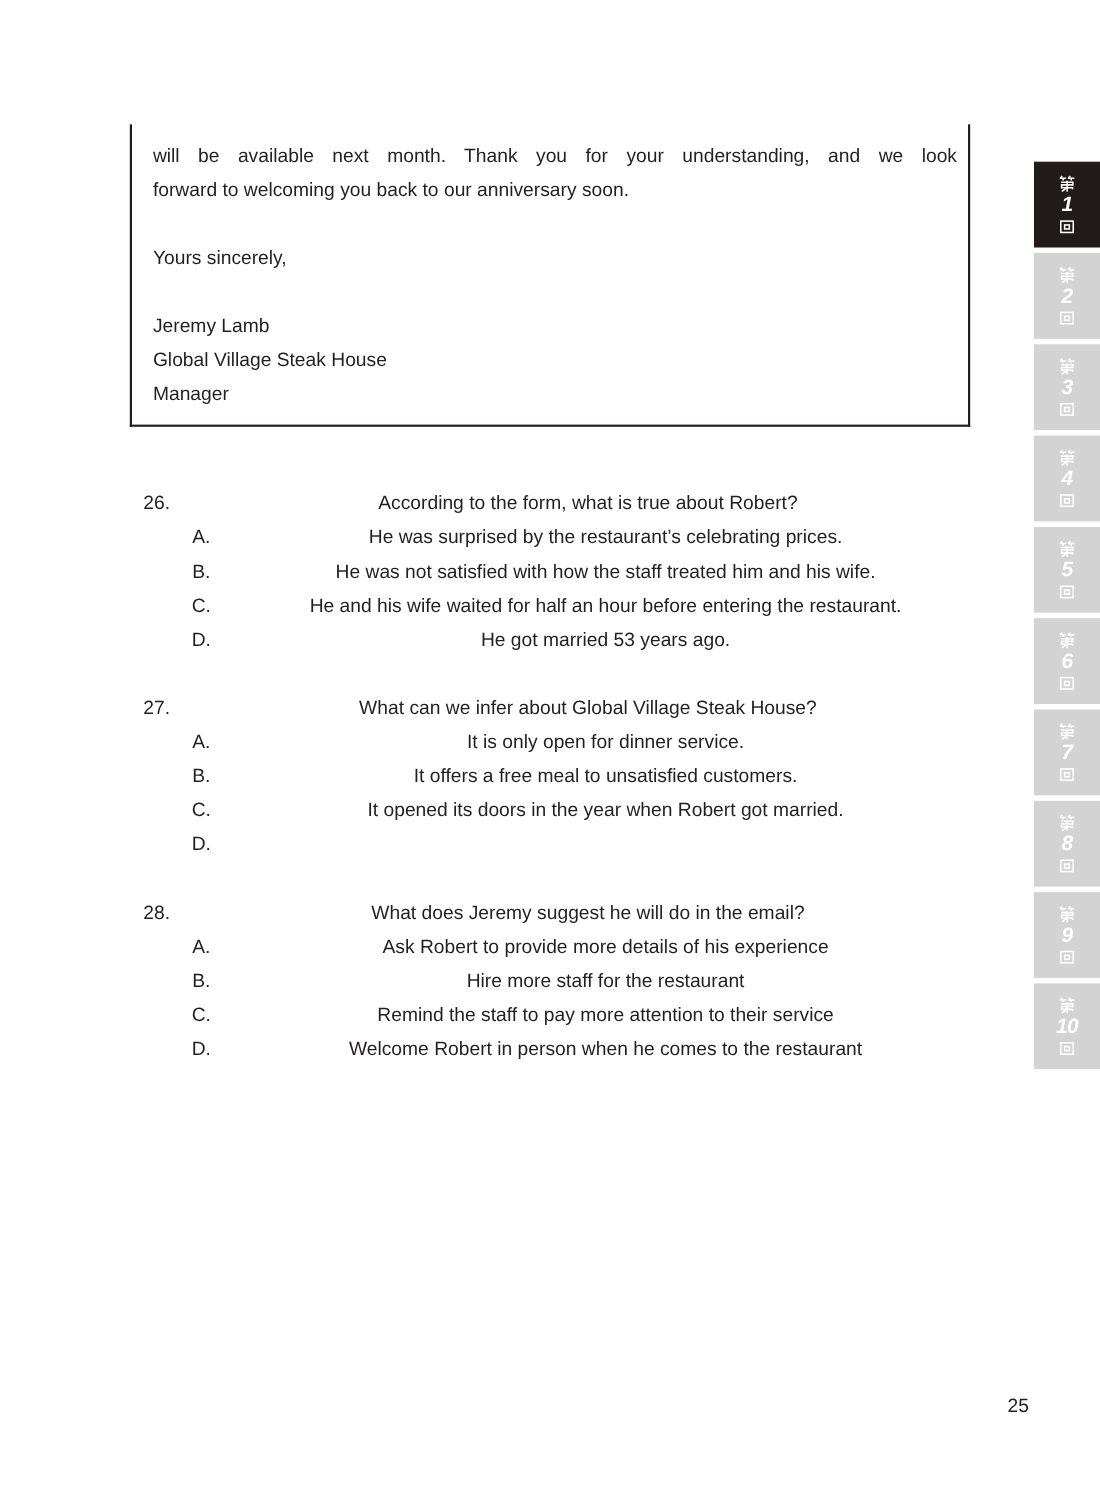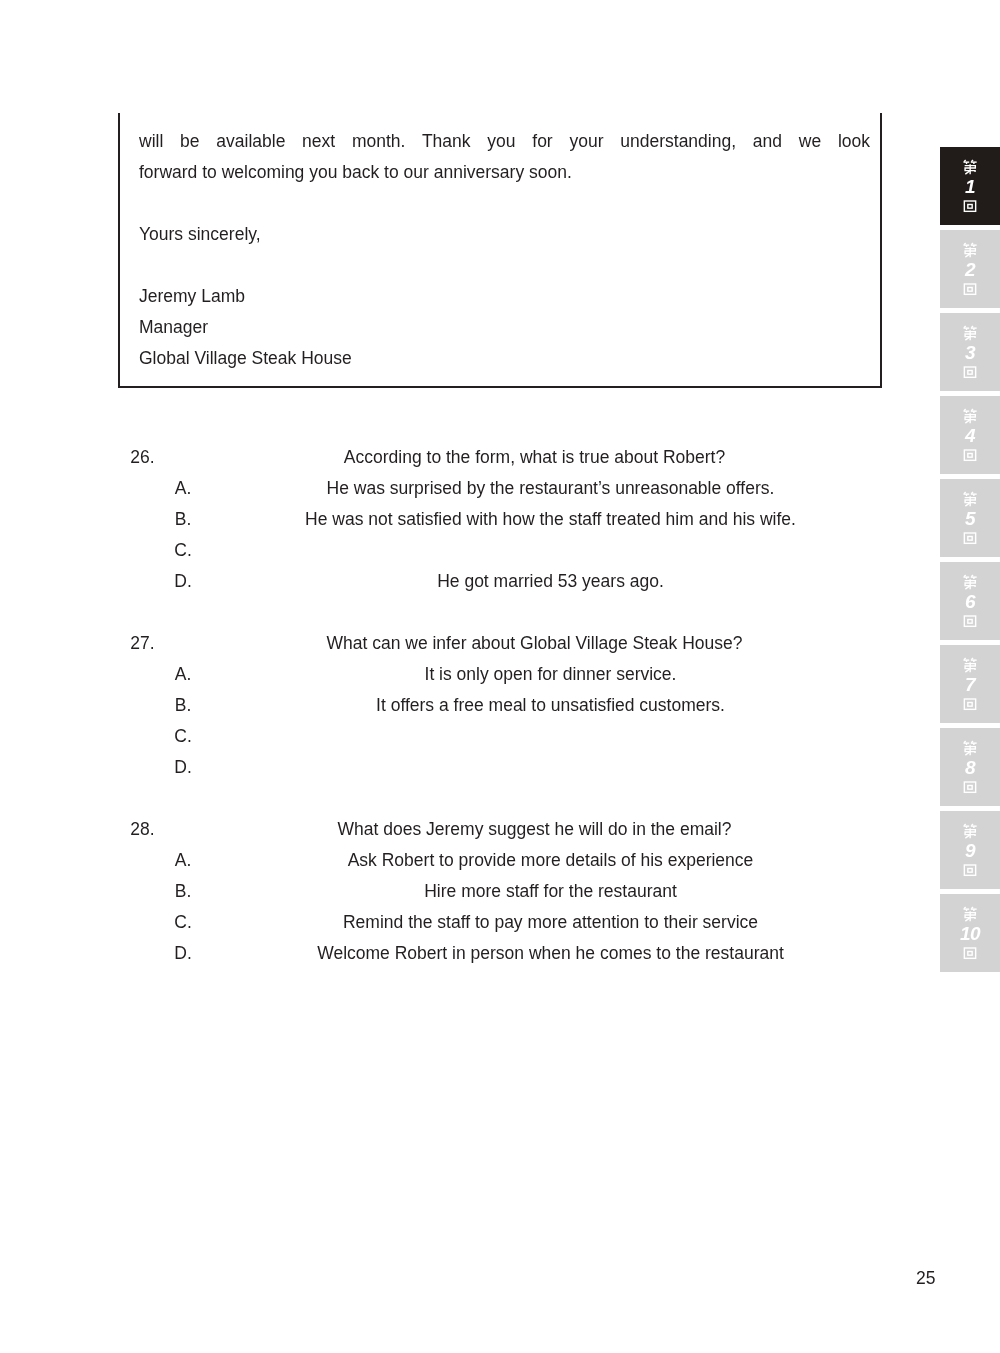--- a/index.html
+++ b/index.html
@@ -77,43 +77,44 @@
 
 <div class="page">
 
   <div class="letter-box">
     <p class="bline jline">will be available next month. Thank you for your understanding, and we look</p>
     <p class="bline">forward to welcoming you back to our anniversary soon.</p>
     <p class="bline blank"></p>
     <p class="bline">Yours sincerely,</p>
     <p class="bline blank"></p>
     <p class="bline">Jeremy Lamb</p>
+    <p class="bline">Global Village Steak House</p>
     <p class="bline">Manager</p>
-    <p class="bline">Global Village Steak House</p>
   </div>
 
   <div class="questions" id="questions">
   <div class="question">
     <div class="qrow">
       <span class="q-num">26.</span>
       <span class="q-text">According to the form, what is true about Robert?</span>
     </div>
     <div class="q-options">
   <div class="option">
     <span class="opt-letter">A.</span>
-    <span class="opt-text">He was surprised by the restaurant’s unreasonable offers.</span>
+    <span class="opt-text">He was surprised by the restaurant’s celebrating prices.</span>
   </div>
 
   <div class="option">
     <span class="opt-letter">B.</span>
     <span class="opt-text">He was not satisfied with how the staff treated him and his wife.</span>
   </div>
 
   <div class="option">
     <span class="opt-letter">C.</span>
+    <span class="opt-text">He and his wife waited for half an hour before entering the restaurant.</span>
   </div>
 
   <div class="option">
     <span class="opt-letter">D.</span>
     <span class="opt-text">He got married 53 years ago.</span>
   </div>
 </div>
   </div>
 
   <div class="question">
@@ -127,20 +128,21 @@
     <span class="opt-text">It is only open for dinner service.</span>
   </div>
 
   <div class="option">
     <span class="opt-letter">B.</span>
     <span class="opt-text">It offers a free meal to unsatisfied customers.</span>
   </div>
 
   <div class="option">
     <span class="opt-letter">C.</span>
+    <span class="opt-text">It opened its doors in the year when Robert got married.</span>
   </div>
 
   <div class="option">
     <span class="opt-letter">D.</span>
   </div>
 </div>
   </div>
 
   <div class="question">
     <div class="qrow">

